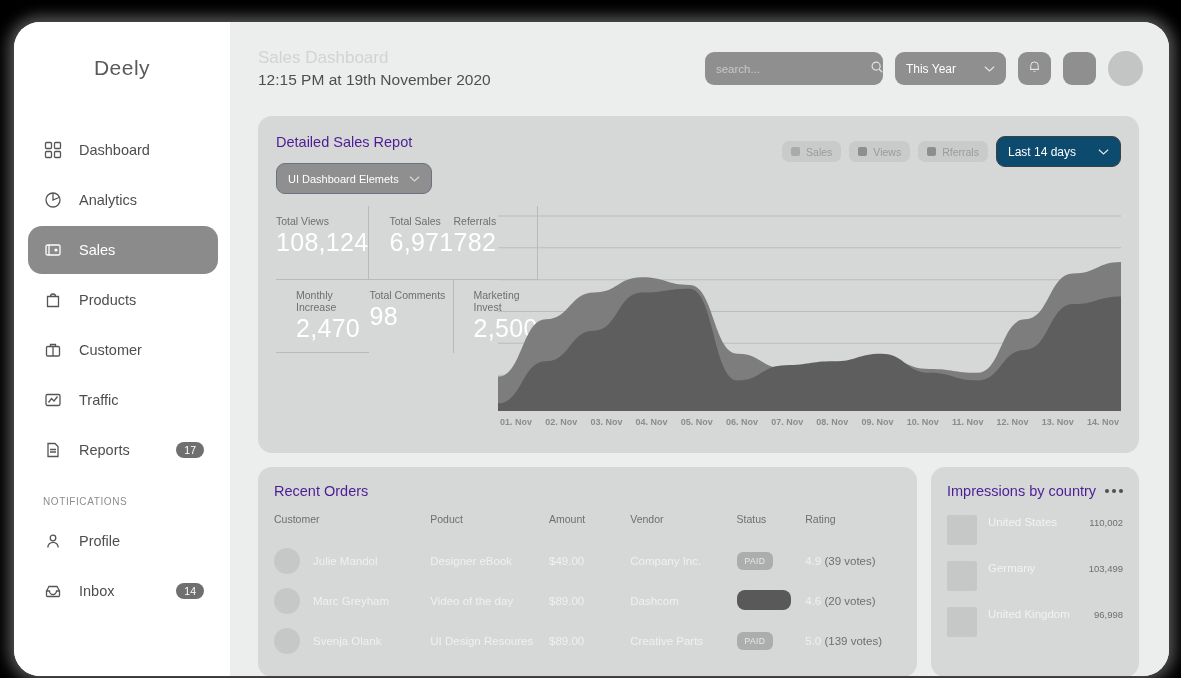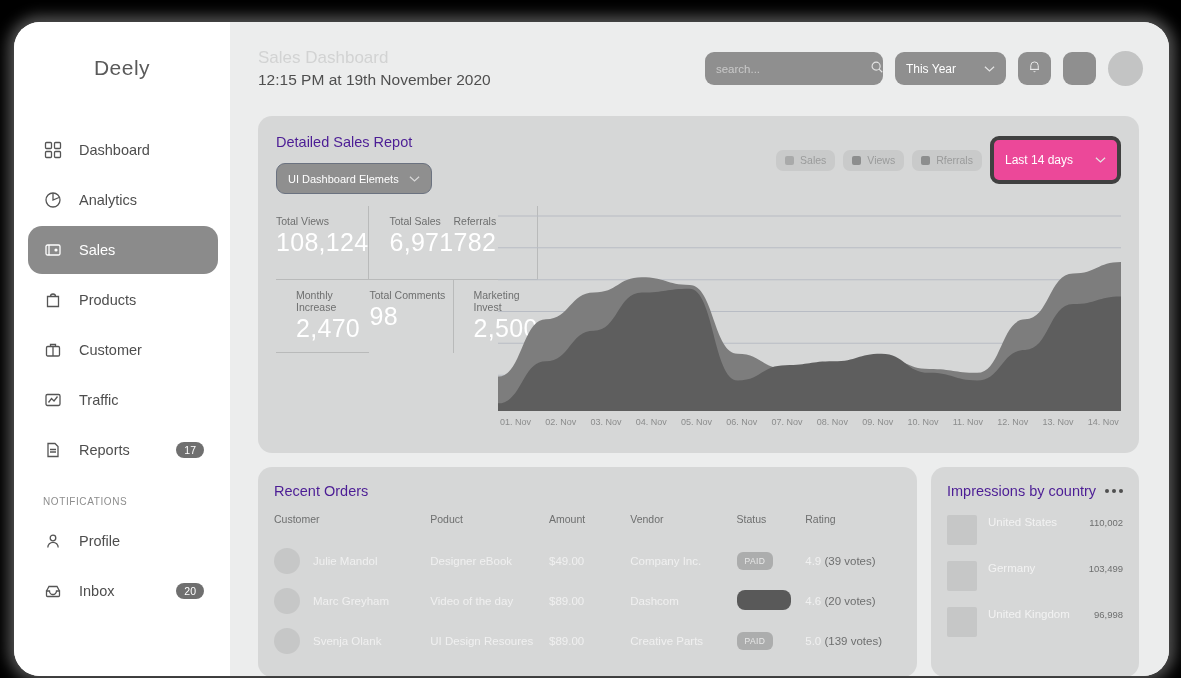--- a/index.html
+++ b/index.html
@@ -196,23 +196,23 @@
     font-size: 10.5px;
     color: #9a9b9b;
   }
   .chip .dot {
     width: 9px; height: 9px; border-radius: 2px;
     background: #a9aaaa;
   }
   .chip.c2 .dot { background: #8d8e8e; }
   .chip.c3 .dot { background: #8d8e8e; }
   .range-pill {
-    height: 48px;
-    background: #ec4899;
-    border: 4px solid #404040;
+    height: 31px;
+    background: #0c4a6e;
+    border: 1px solid #404040;
     border-radius: 9px;
     display: flex;
     align-items: center;
     gap: 22px;
     padding: 0 11px;
     color: #ffffff;
     font-size: 12px;
   }
   .dd-pill {
     display: inline-flex;
@@ -256,20 +256,21 @@
     padding-left: 12px;
   }
   .plot { position: relative; height: 205px; }
   .plot svg { display: block; width: 100%; height: 100%; }
   .xaxis {
     display: flex;
     justify-content: space-between;
     font-size: 9px;
     color: #8b8c8c;
     padding: 6px 2px 0 2px;
+    font-weight: bold;
   }
 
   
   .bottom {
     display: flex;
     gap: 14px;
     margin: 14px 10px 0 12px;
   }
   .orders-card {
     flex: 1 1 auto;
@@ -433,21 +434,21 @@
     </div>
 
     <div class="nav-item">
       <span class="ic">
         <svg width="18" height="18" viewBox="0 0 18 18" fill="none" stroke="#555" stroke-width="1.3">
           <path d="M2.5 9 L2.5 13.5 a1 1 0 0 0 1 1 h11 a1 1 0 0 0 1-1 L15.5 9 L12.5 9 a3.5 3.5 0 0 1-7 0 z"></path>
           <path d="M2.5 9 L5 4.5 h8 L15.5 9"></path>
         </svg>
       </span>
       <span class="nav-label">Inbox</span>
-      <span class="badge">20</span>
+      <span class="badge">14</span>
     </div>
 
   </aside>
 
   <main class="main">
 
     <div class="topbar">
       <div>
         <div class="page-title">Sales Dashboard</div>
         <div class="page-sub">12:15 PM at 19th November 2020</div>

